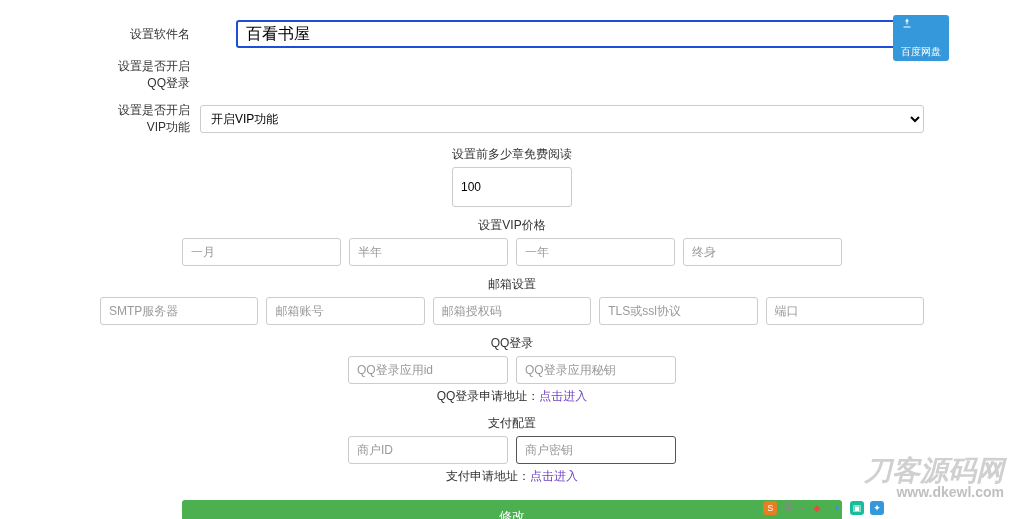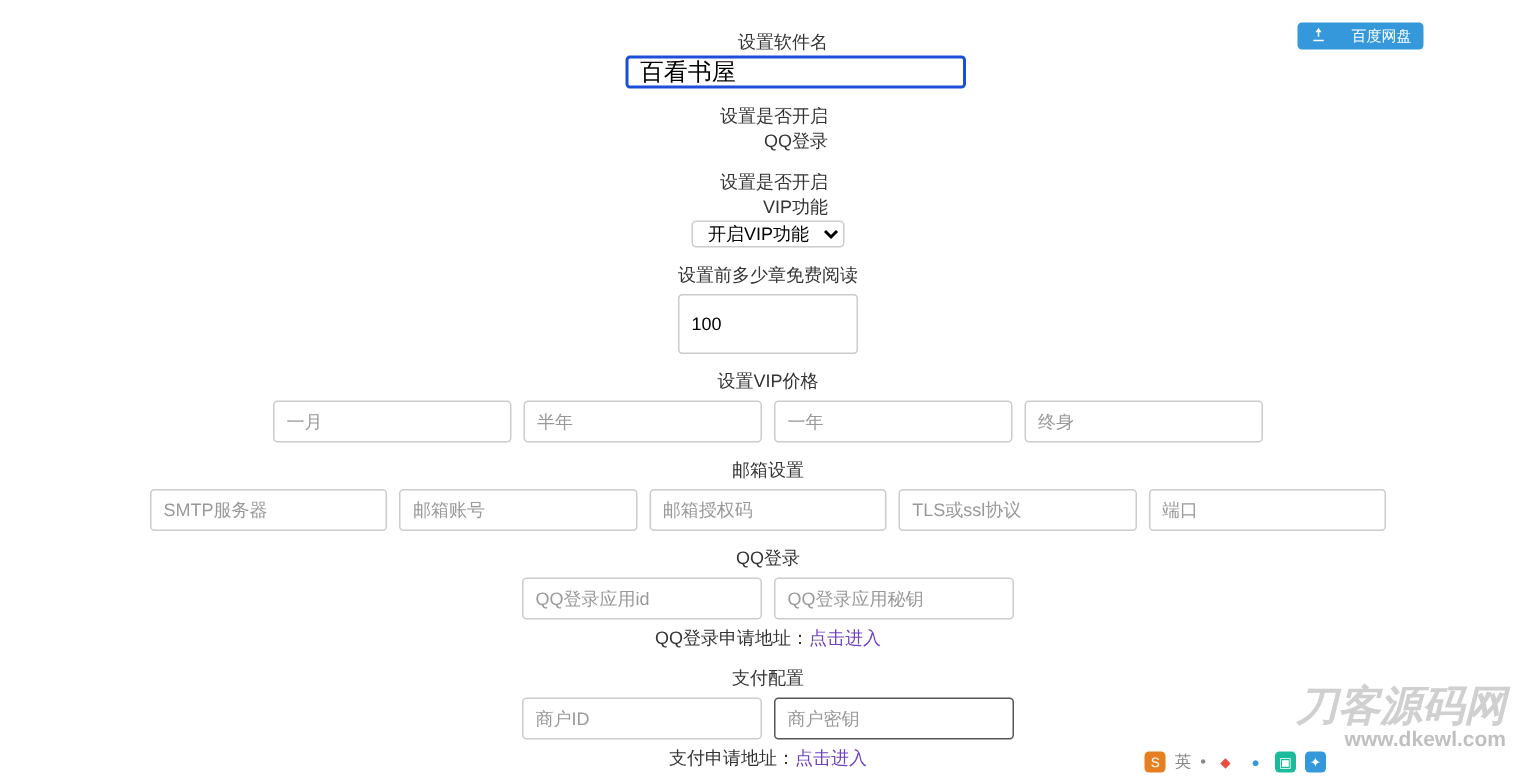--- a/index.html
+++ b/index.html
@@ -16,21 +16,20 @@
       position: relative;
       overflow: hidden;
     }
     .container {
       padding: 20px 100px 20px 100px;
     }
     .form-row {
       display: flex;
       align-items: center;
       margin-bottom: 10px;
-      flex-direction: column;
     }
     .form-label {
       width: 100px;
       text-align: right;
       padding-right: 10px;
       font-size: 12px;
       color: #333;
     }
     .form-input {
       flex: 1;
@@ -130,20 +129,21 @@
       position: absolute;
       top: 15px;
       right: 75px;
       background: #3498db;
       color: #fff;
       padding: 2px 8px;
       border-radius: 3px;
       font-size: 10px;
       display: flex;
       gap: 16px;
+      flex-direction: column;
     }
     .top-badge-icon {
       display: inline-block;
       width: 12px;
       height: 12px;
     }
     .watermark {
       position: absolute;
       bottom: 20px;
       right: 20px;

